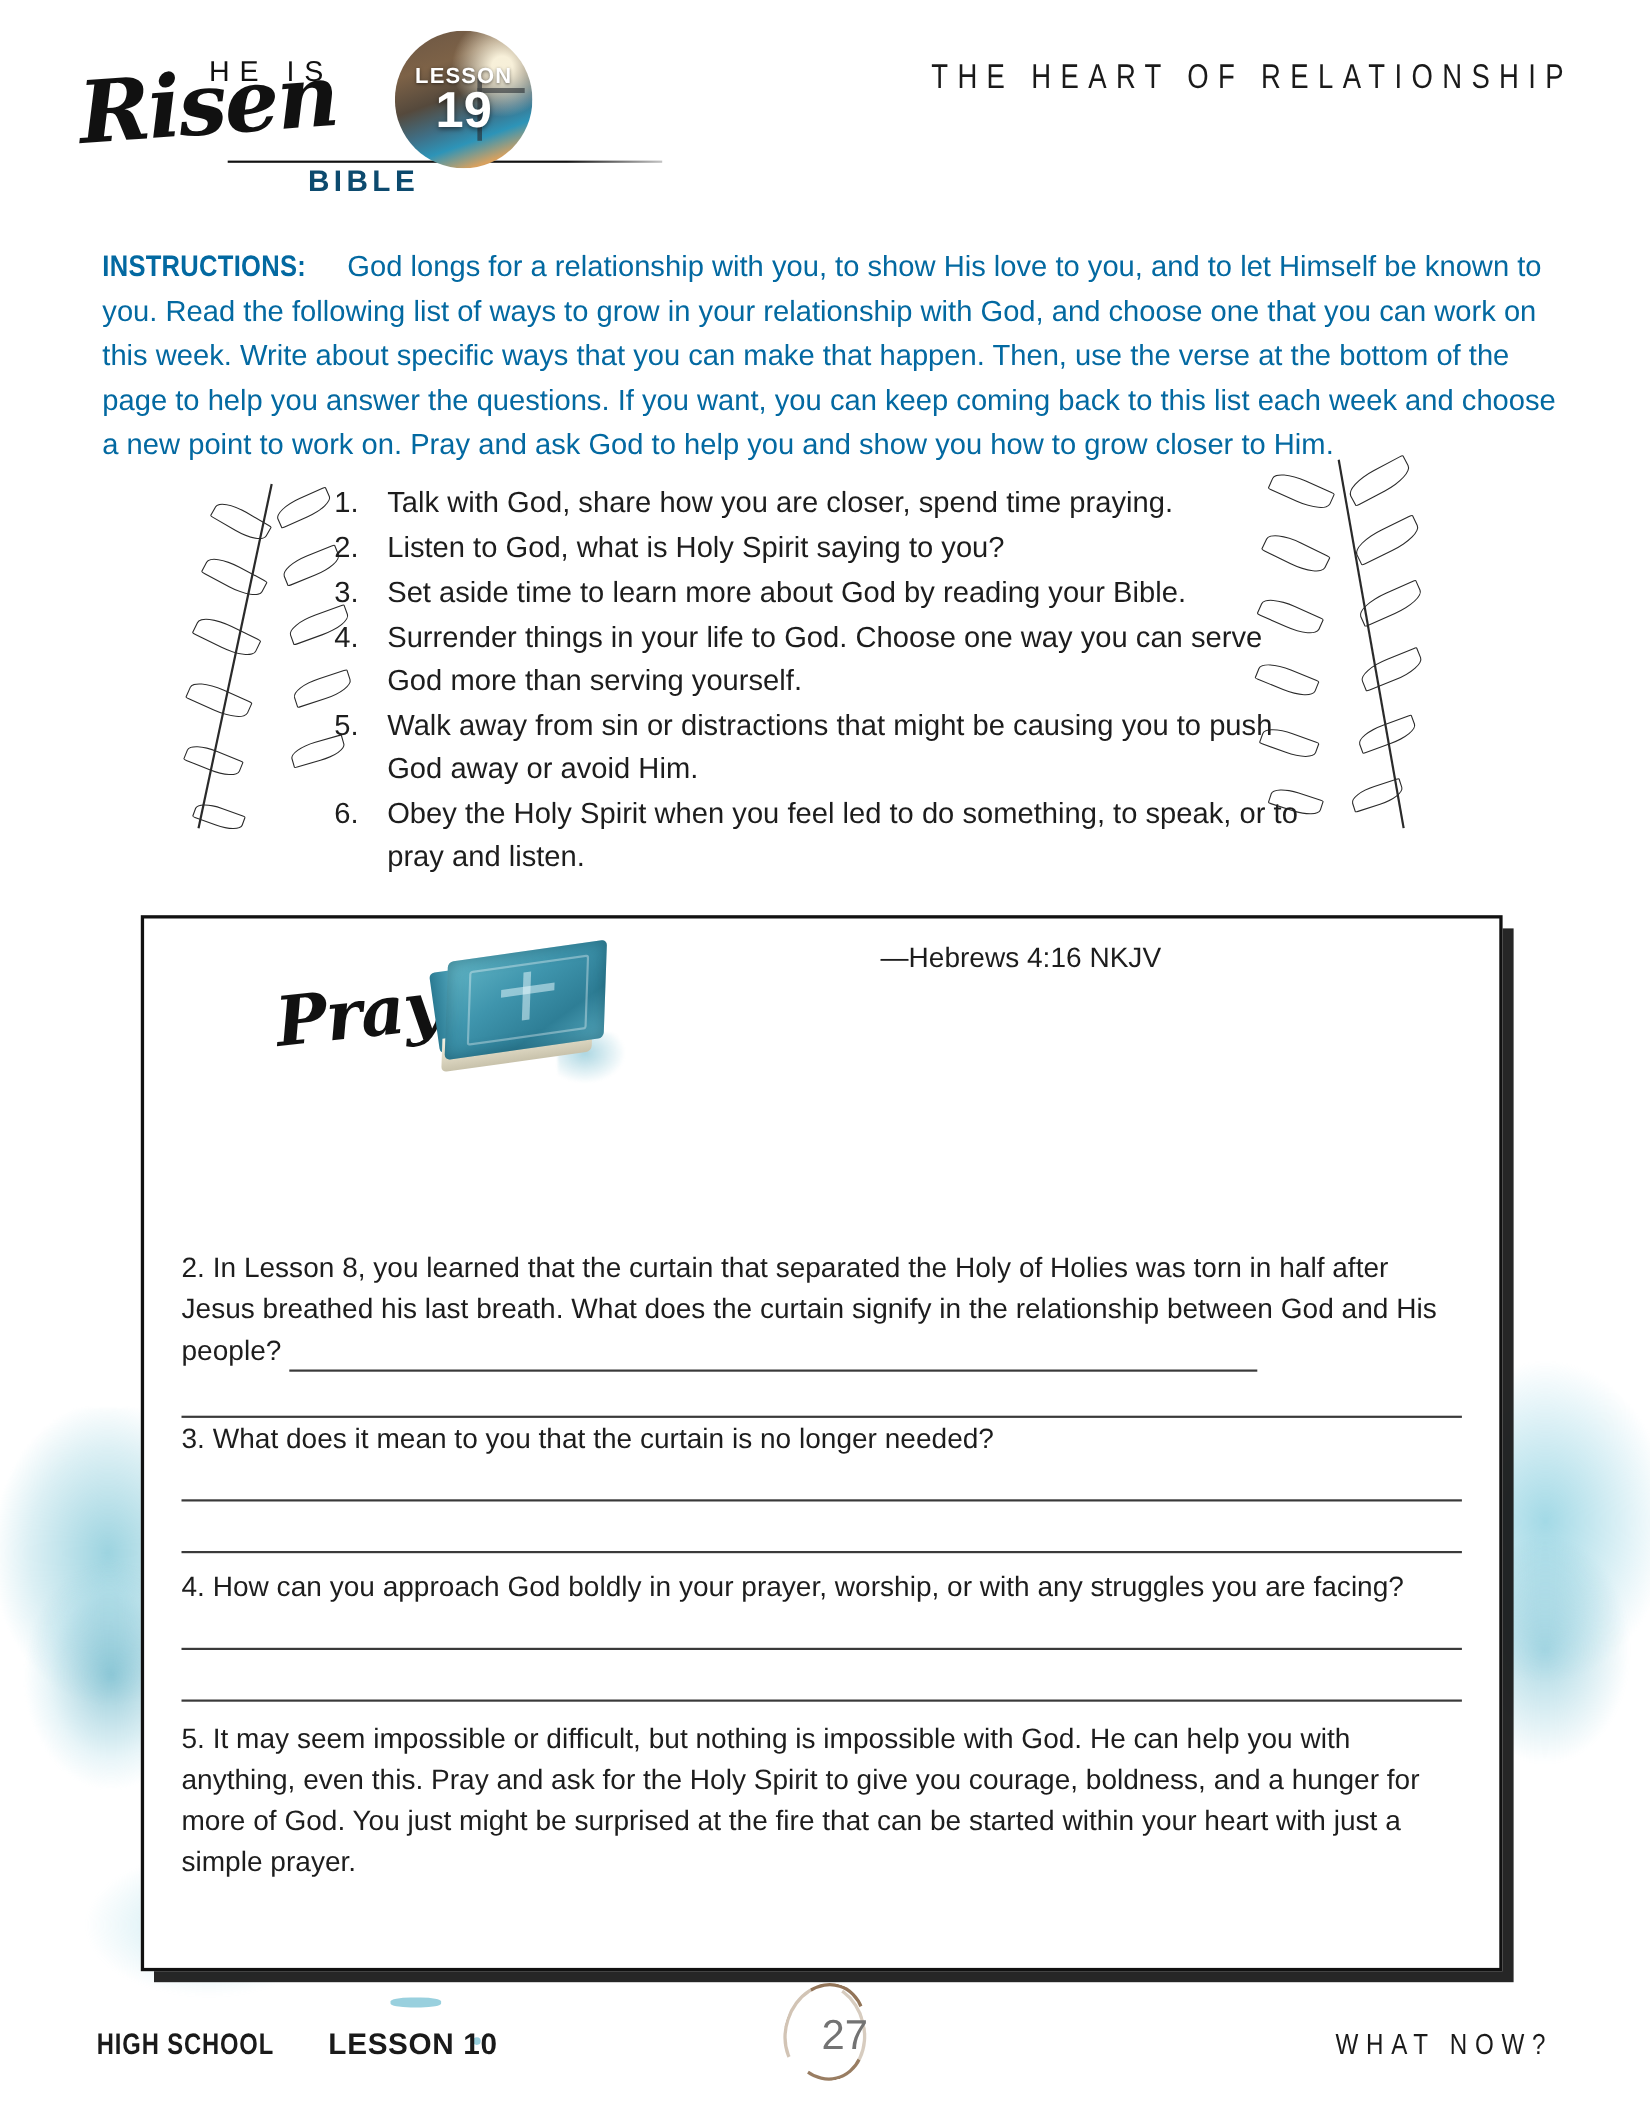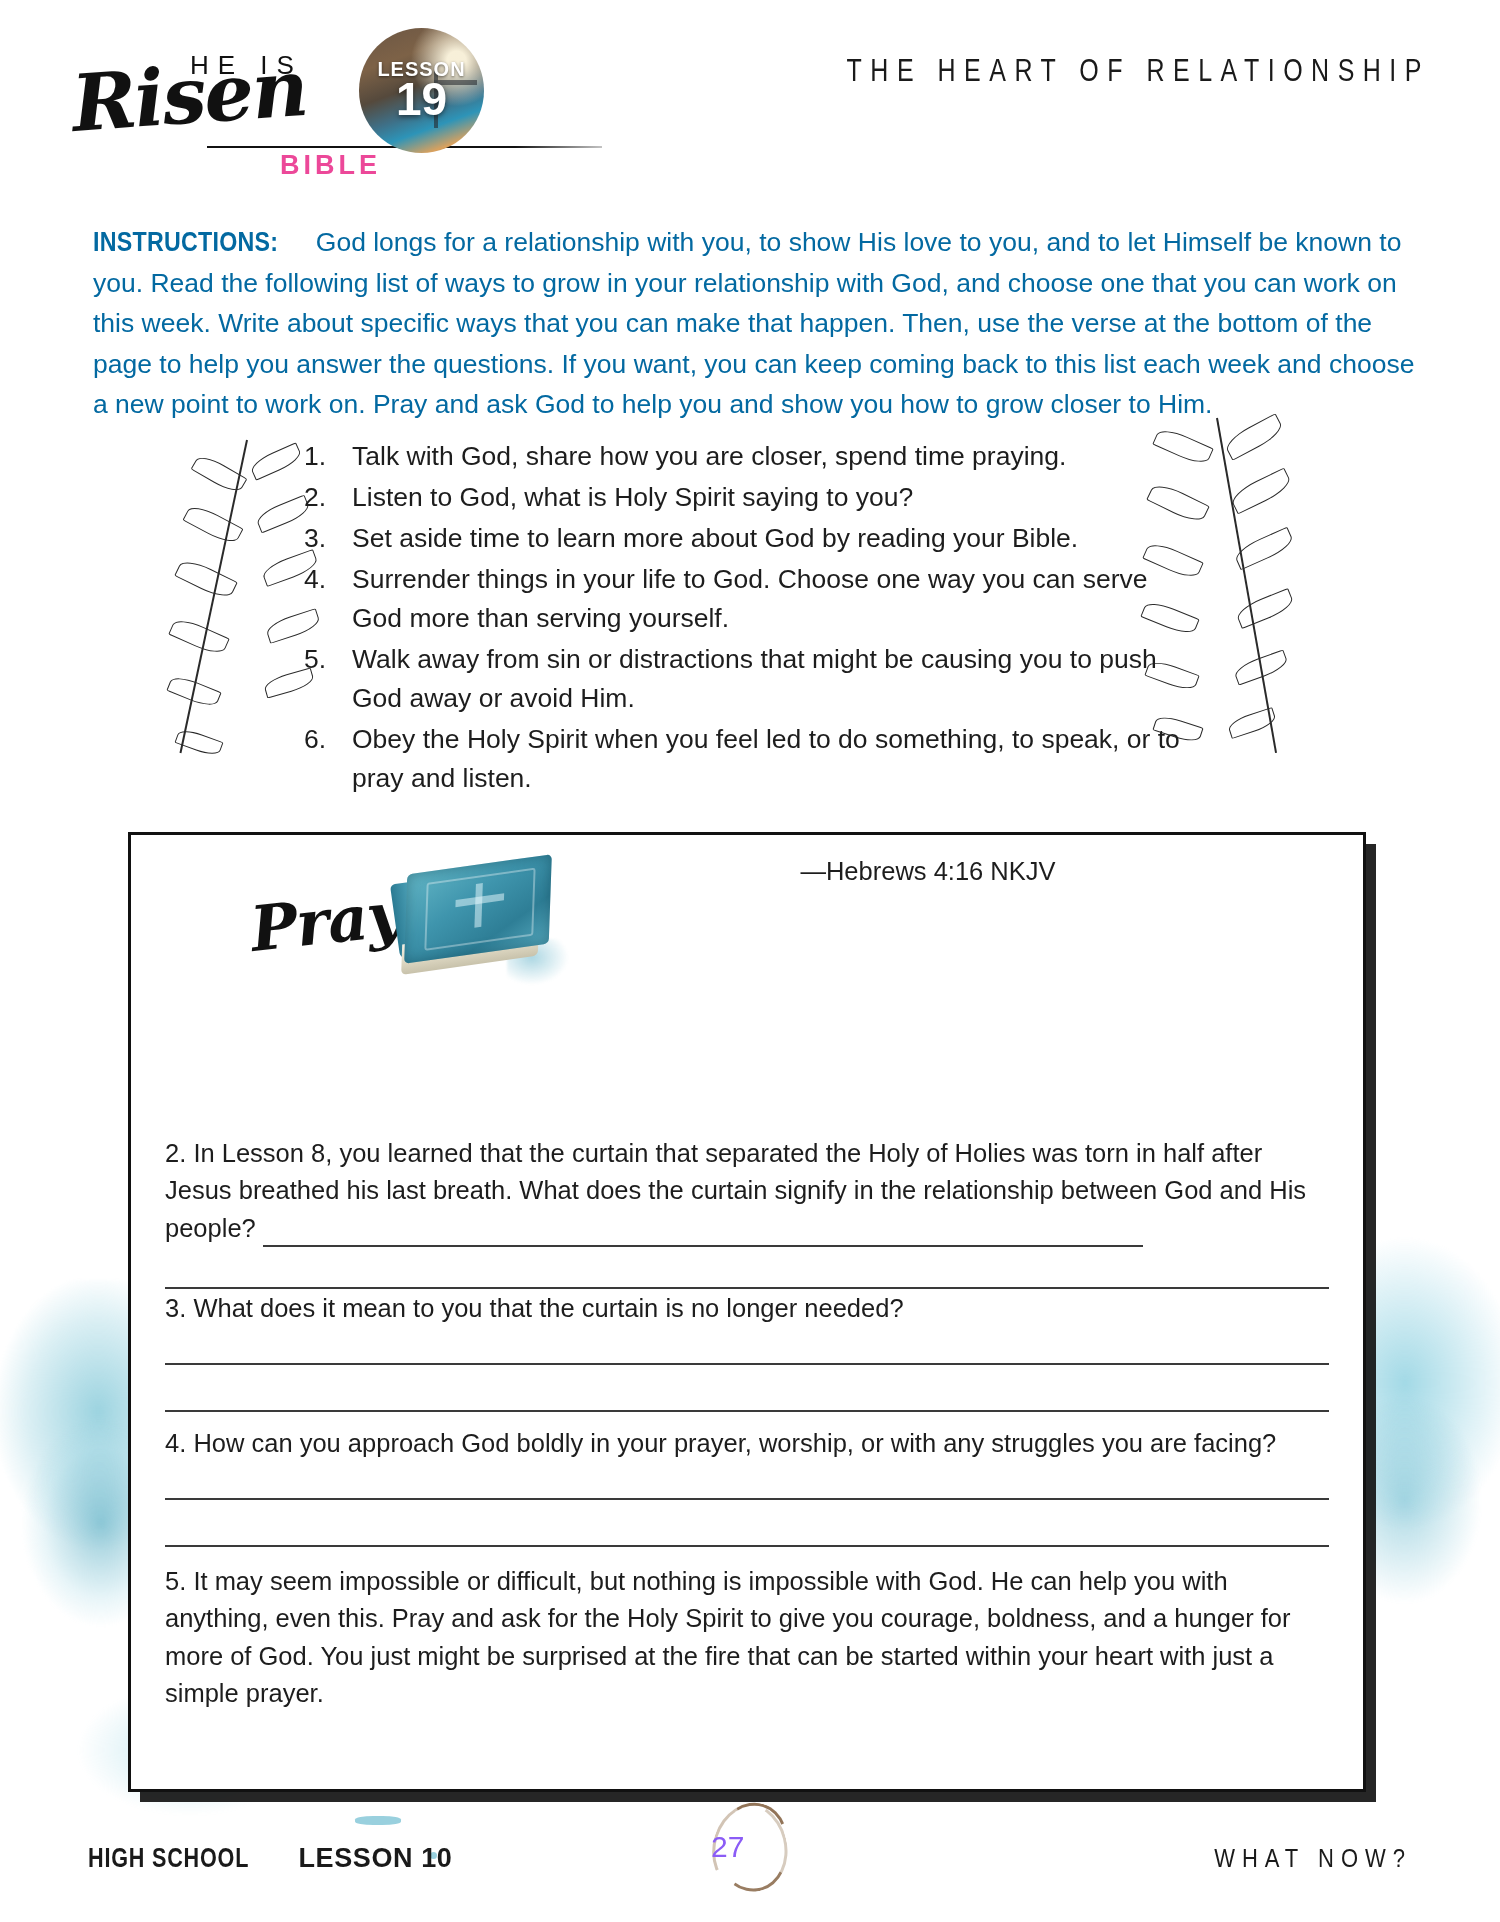--- a/index.html
+++ b/index.html
@@ -37,21 +37,21 @@
   .logo-script { position:absolute; left:0; top:30px; font-size:78px;
       font-family:"DejaVu Serif", serif; font-style:italic; font-weight:700;
       color:#111; letter-spacing:-2px; transform:rotate(-4deg); transform-origin:left center;
       white-space:nowrap; }
   .logo-heis { position:absolute; left:118px; top:22px; font-size:26px;
       font-family:"Liberation Sans", sans-serif; font-weight:400; letter-spacing:9px;
       color:#111; white-space:nowrap; }
   .logo-rule { position:absolute; left:135px; top:118px; width:395px; height:2px;
       background:linear-gradient(90deg,#111 0%, #111 78%, rgba(17,17,17,.25) 100%); }
   .logo-bible { position:absolute; left:208px; top:122px; font-size:27px;
-      font-weight:700; letter-spacing:4px; color:#ec4899; }
+      font-weight:700; letter-spacing:4px; color:#0c4a6e; }
 
   .badge { position:absolute; left:359px; top:28px; width:125px; height:125px;
       border-radius:50%; overflow:hidden;
       background:
         radial-gradient(circle at 78% 26%, rgba(255,248,225,.95) 0 7%, rgba(255,235,180,0) 34%),
         linear-gradient(160deg,#6b5644 0%, #7d6247 26%, #55493c 46%, #3f6f86 62%, #2d94b8 74%, #d9a15e 88%, #8a6a45 100%);
   }
   .badge:after { content:""; position:absolute; right:6%; top:34%;
       width:34%; height:46%;
       background:
@@ -147,22 +147,22 @@
   .pagemark { position:absolute; left:50%; bottom:32px; transform:translateX(-50%);
       width:78px; height:86px; }
   .ring-a { position:absolute; left:2px; top:-2px; width:74px; height:90px;
       border-radius:50%; border:3px solid transparent;
       border-top-color:rgba(110,70,32,.75); border-left-color:rgba(126,86,45,.35);
       transform:rotate(18deg); }
   .ring-b { position:absolute; left:2px; top:-2px; width:74px; height:90px;
       border-radius:50%; border:3px solid transparent;
       border-bottom-color:rgba(110,70,32,.7); border-right-color:rgba(126,86,45,.3);
       transform:rotate(-14deg); }
-  .pagenum { position:absolute; left:0; top:26px; width:100%; text-align:left;
-      font-size:30px; color:#8b5cf6; }
+  .pagenum { position:absolute; left:0; top:26px; width:100%; text-align:right;
+      font-size:38px; color:#737373; }
 </style>
 </head>
 <body>
 
 <div class="page">
 
   <div class="wc wc-l1"></div>
   <div class="wc wc-l2"></div>
   <div class="wc wc-l3"></div>
   <div class="wc wc-r1"></div>

